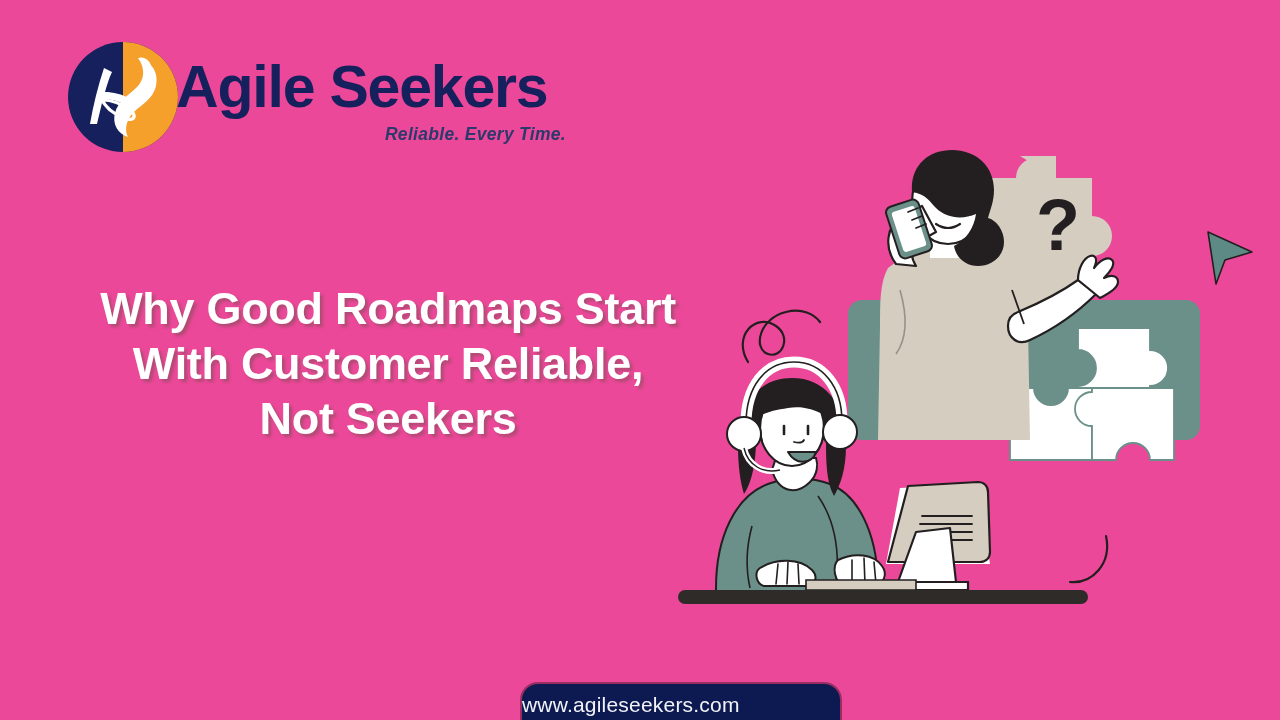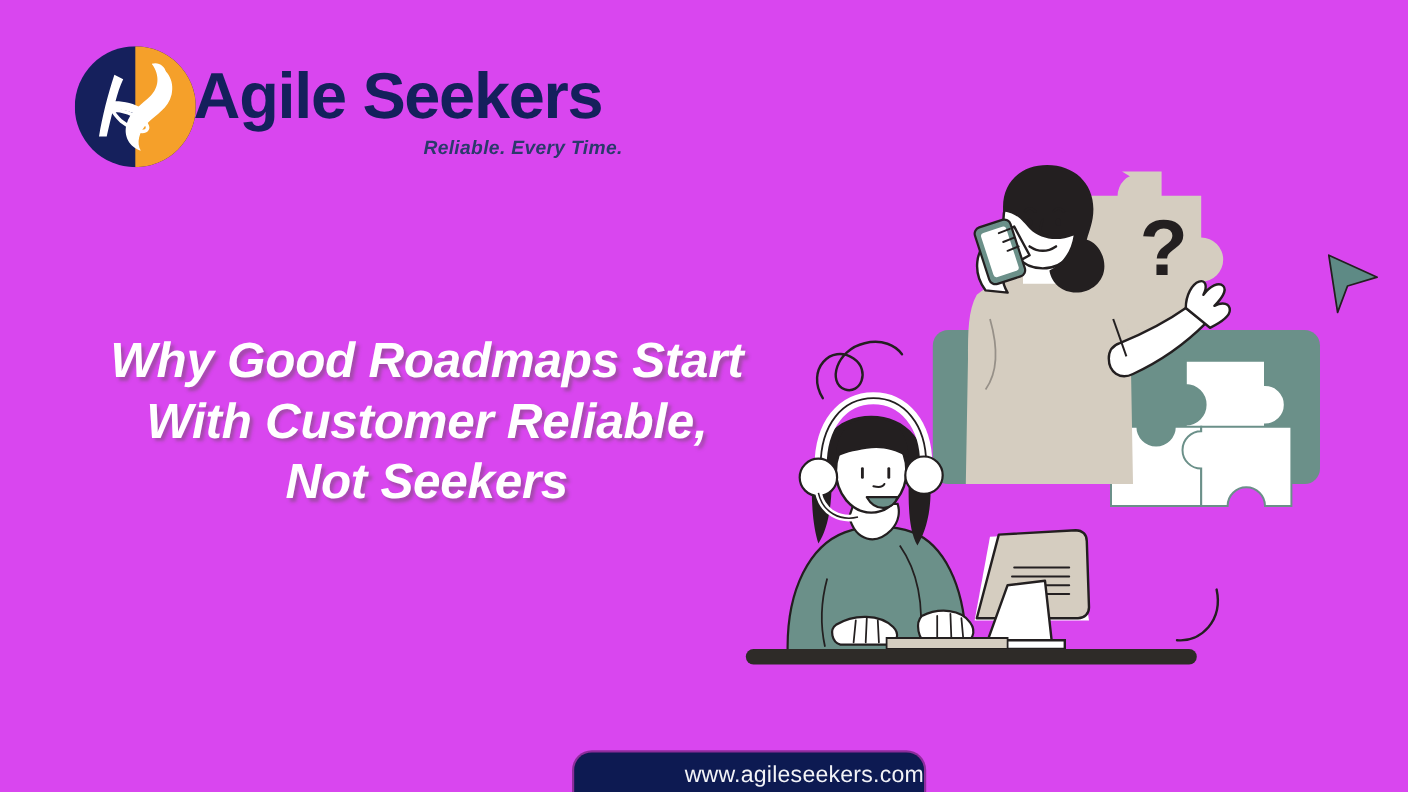--- a/index.html
+++ b/index.html
@@ -8,21 +8,21 @@
     background: #ffffff;
   }
   body {
     font-family: "Liberation Sans", sans-serif;
   }
   #canvas {
     position: relative;
     width: 1280px;
     height: 720px;
     overflow: hidden;
-    background: #d946ef;
+    background: #ec4899;
   }
 
   
   #logo-block {
     position: absolute;
     left: 68px;
     top: 40px;
     width: 460px;
     height: 115px;
   }
@@ -55,26 +55,25 @@
     font-weight: bold;
     color: #2b3a6b;
     letter-spacing: 0.3px;
     white-space: nowrap;
   }
 
   
   #headline {
     position: absolute;
     left: 36px;
-    top: 300px;
+    top: 281px;
     width: 704px;
     text-align: center;
     font-size: 45px;
     font-weight: bold;
-    font-style: italic;
     color: #ffffff;
     line-height: 55px;
     letter-spacing: -0.3px;
     text-shadow: 3px 3px 3px rgba(70,80,50,0.35);
   }
   #headline .hl-line { display: block; white-space: nowrap; }
 
   
   #footer-pill {
     position: absolute;
@@ -84,21 +83,21 @@
     height: 52px;
     background: #0d1a52;
     border-radius: 16px;
     box-shadow: 0 0 0 2px rgba(0,0,0,0.35);
   }
   #footer-url {
     position: absolute;
     left: 0;
     top: 9px;
     width: 318px;
-    text-align: right;
+    text-align: left;
     font-size: 21px;
     color: #f2f3f7;
     letter-spacing: 0.2px;
   }
 
   
   #illustration {
     position: absolute;
     left: 660px;
     top: 140px;

